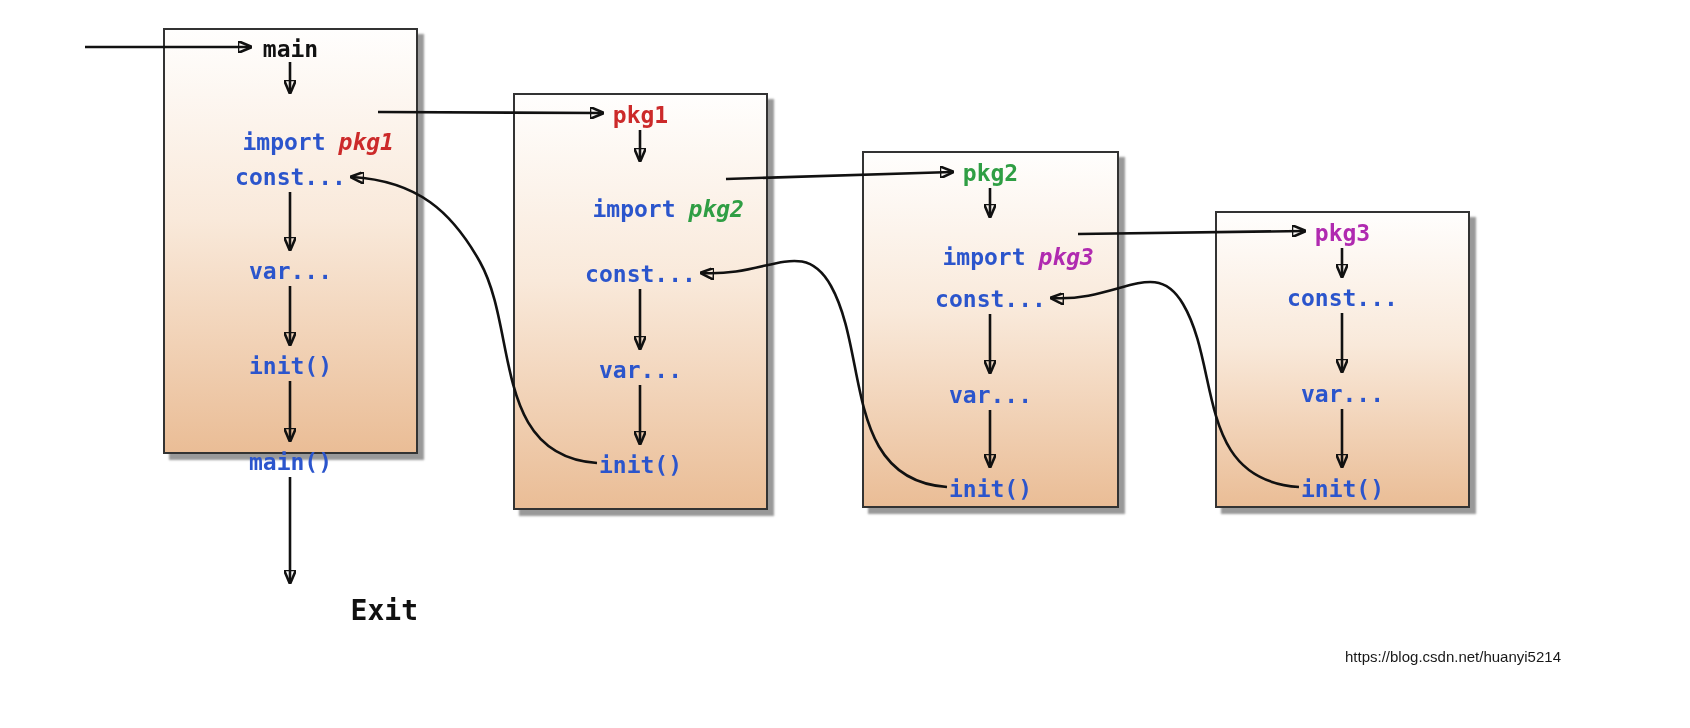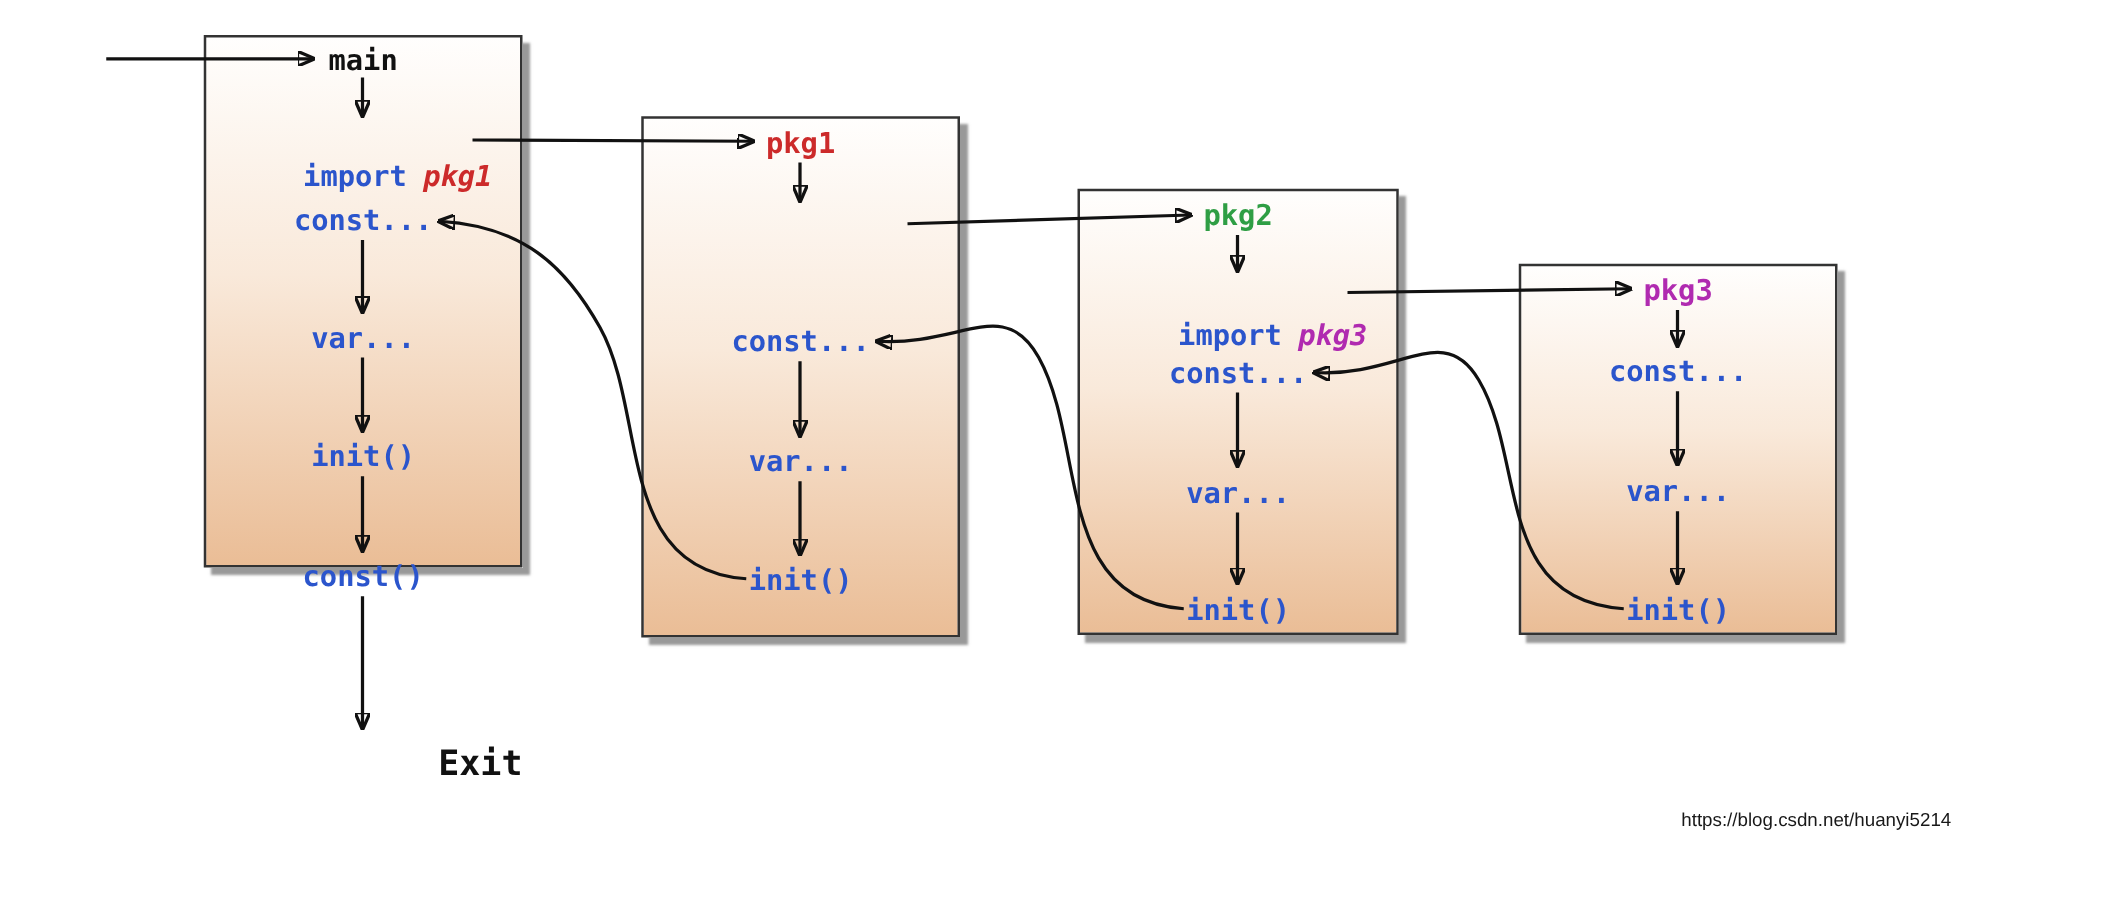--- a/index.html
+++ b/index.html
@@ -36,33 +36,36 @@
 <body>
 
 <div class="box" style="left:163px; top:28px; width:255px; height:426px;">
   <div class="row" style="top: 5px; color: rgb(17, 17, 17);">main</div>
   <div class="row" style="top:70px;">
     <span style="color: rgb(43, 85, 204);">import</span><span class="pkg-italic" style="color: rgb(204, 42, 42);">pkg1</span>
   </div>
   <div class="row" style="top: 133px; color: rgb(43, 85, 204);">const...</div>
   <div class="row" style="top: 227px; color: rgb(43, 85, 204);">var...</div>
   <div class="row" style="top: 322px; color: rgb(43, 85, 204);">init()</div>
-  <div class="row" style="top: 418px; color: rgb(43, 85, 204);">const()</div>
+  <div class="row" style="top: 418px; color: rgb(43, 85, 204);">main()</div>
 </div>
 
 <div class="box" style="left:513px; top:93px; width:255px; height:417px;">
   <div class="row" style="top: 6px; color: rgb(204, 42, 42);">pkg1</div>
+  <div class="row" style="top:72px;">
+    <span style="color: rgb(43, 85, 204);">import</span><span class="pkg-italic" style="color: rgb(47, 158, 68);">pkg2</span>
+  </div>
   <div class="row" style="top: 165px; color: rgb(43, 85, 204);">const...</div>
   <div class="row" style="top: 261px; color: rgb(43, 85, 204);">var...</div>
   <div class="row" style="top: 356px; color: rgb(43, 85, 204);">init()</div>
 </div>
 
 <div class="box" style="left:862px; top:151px; width:257px; height:357px;">
   <div class="row" style="top: 6px; color: rgb(47, 158, 68);">pkg2</div>
-  <div class="row" style="top:74px;">
+  <div class="row" style="top:62px;">
     <span style="color: rgb(43, 85, 204);">import</span><span class="pkg-italic" style="color: rgb(176, 42, 176);">pkg3</span>
   </div>
   <div class="row" style="top: 132px; color: rgb(43, 85, 204);">const...</div>
   <div class="row" style="top: 228px; color: rgb(43, 85, 204);">var...</div>
   <div class="row" style="top: 322px; color: rgb(43, 85, 204);">init()</div>
 </div>
 
 <div class="box" style="left:1215px; top:211px; width:255px; height:297px;">
   <div class="row" style="top: 6px; color: rgb(176, 42, 176);">pkg3</div>
   <div class="row" style="top: 71px; color: rgb(43, 85, 204);">const...</div>

